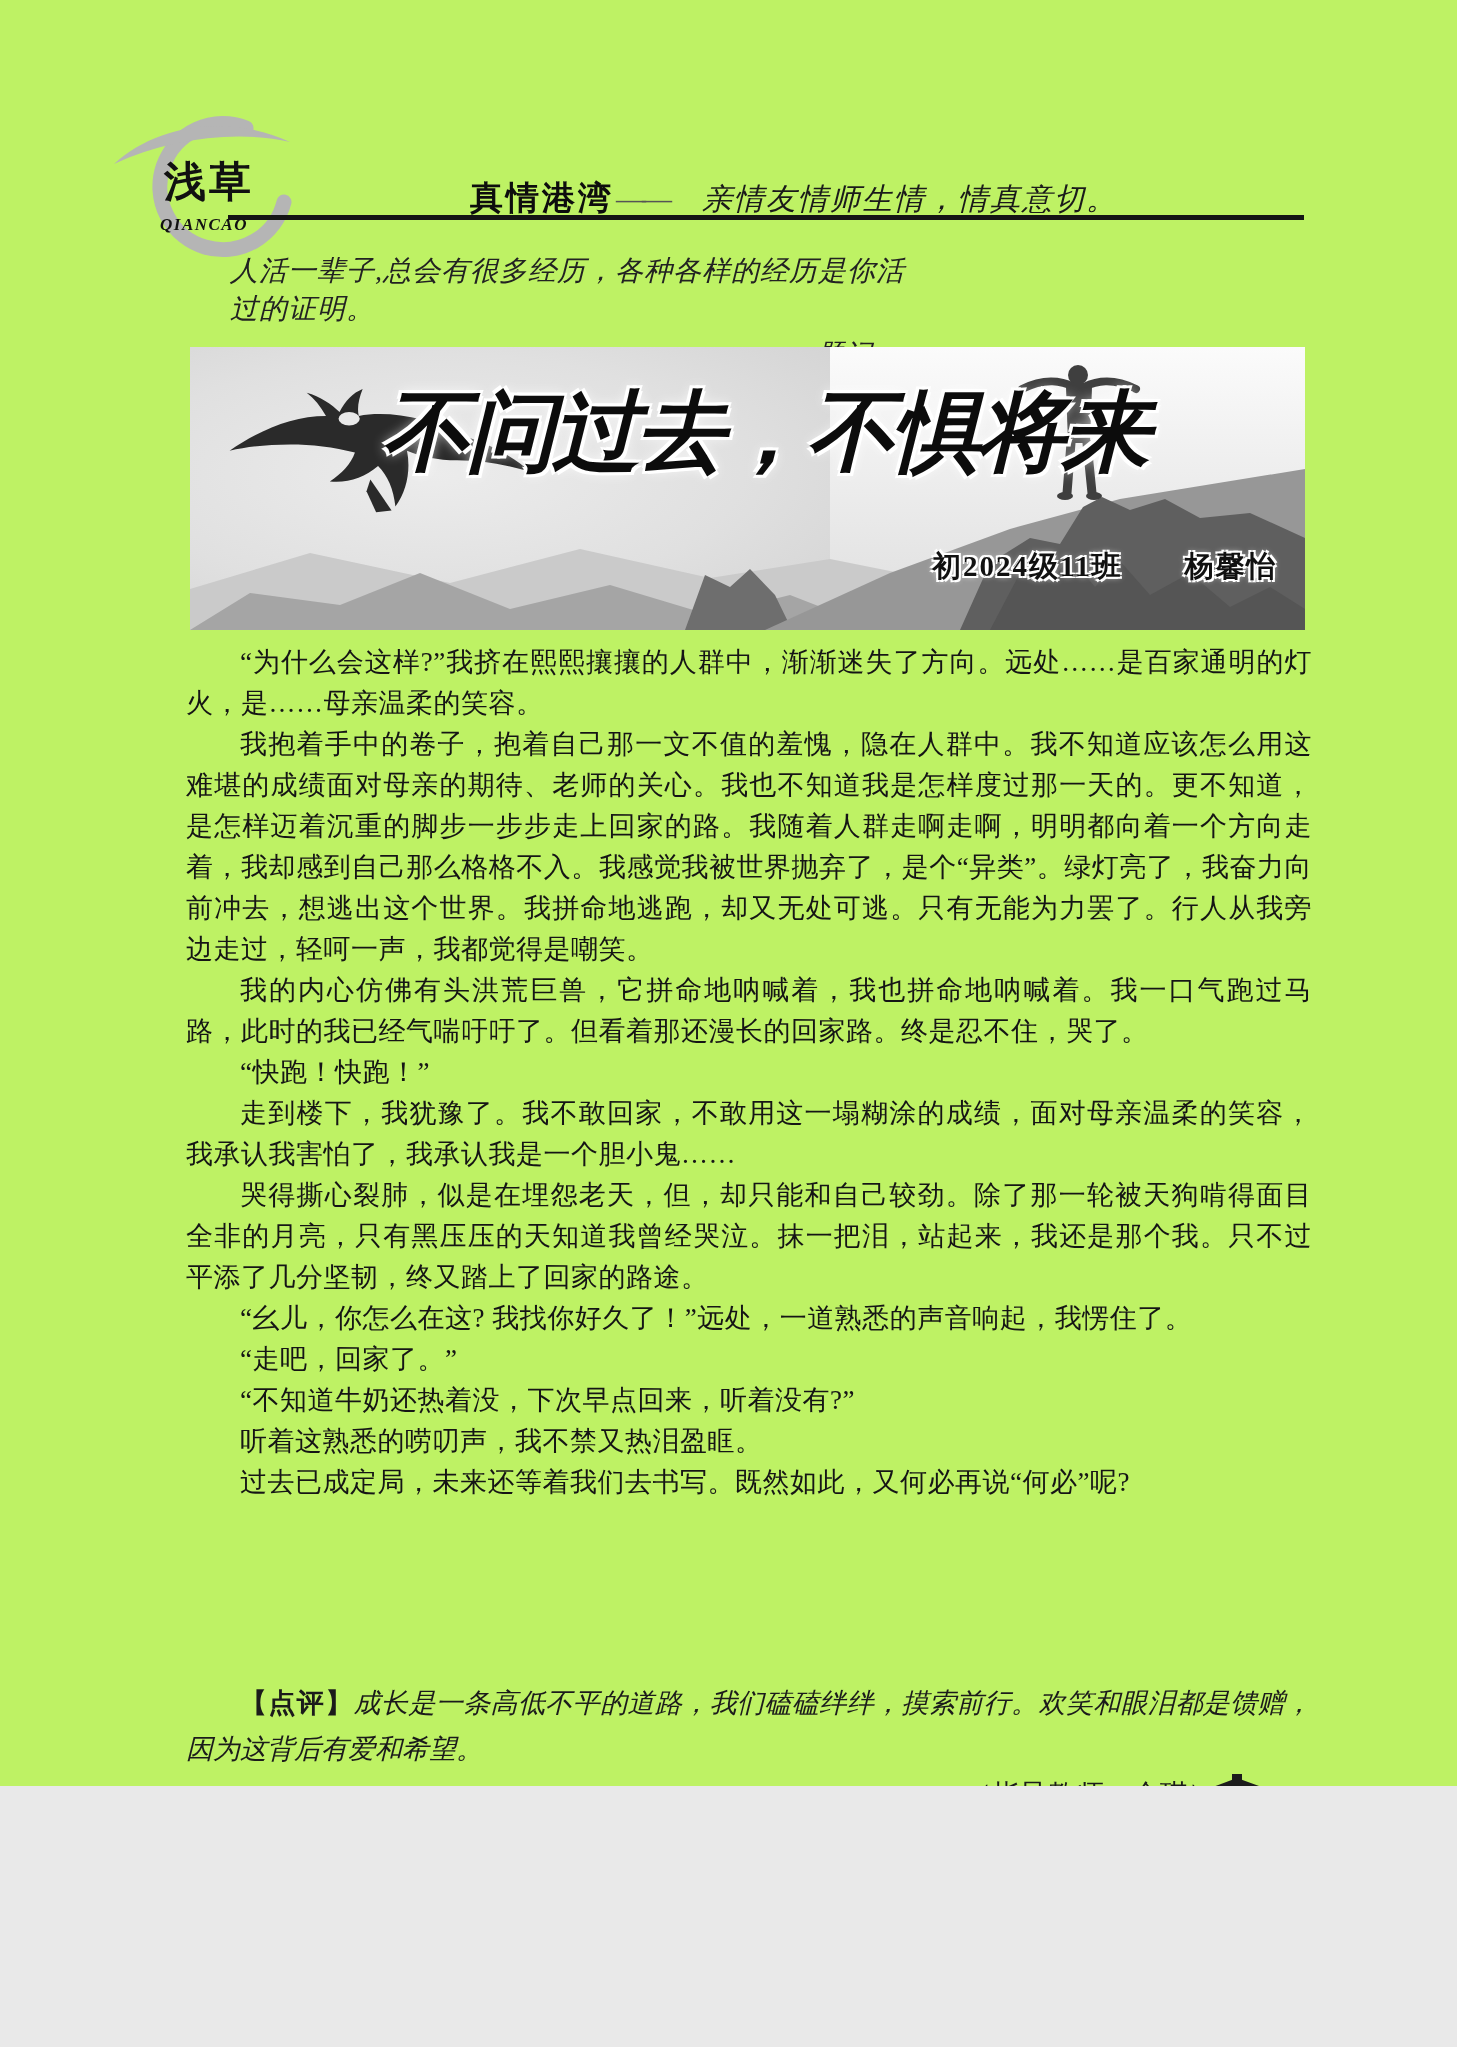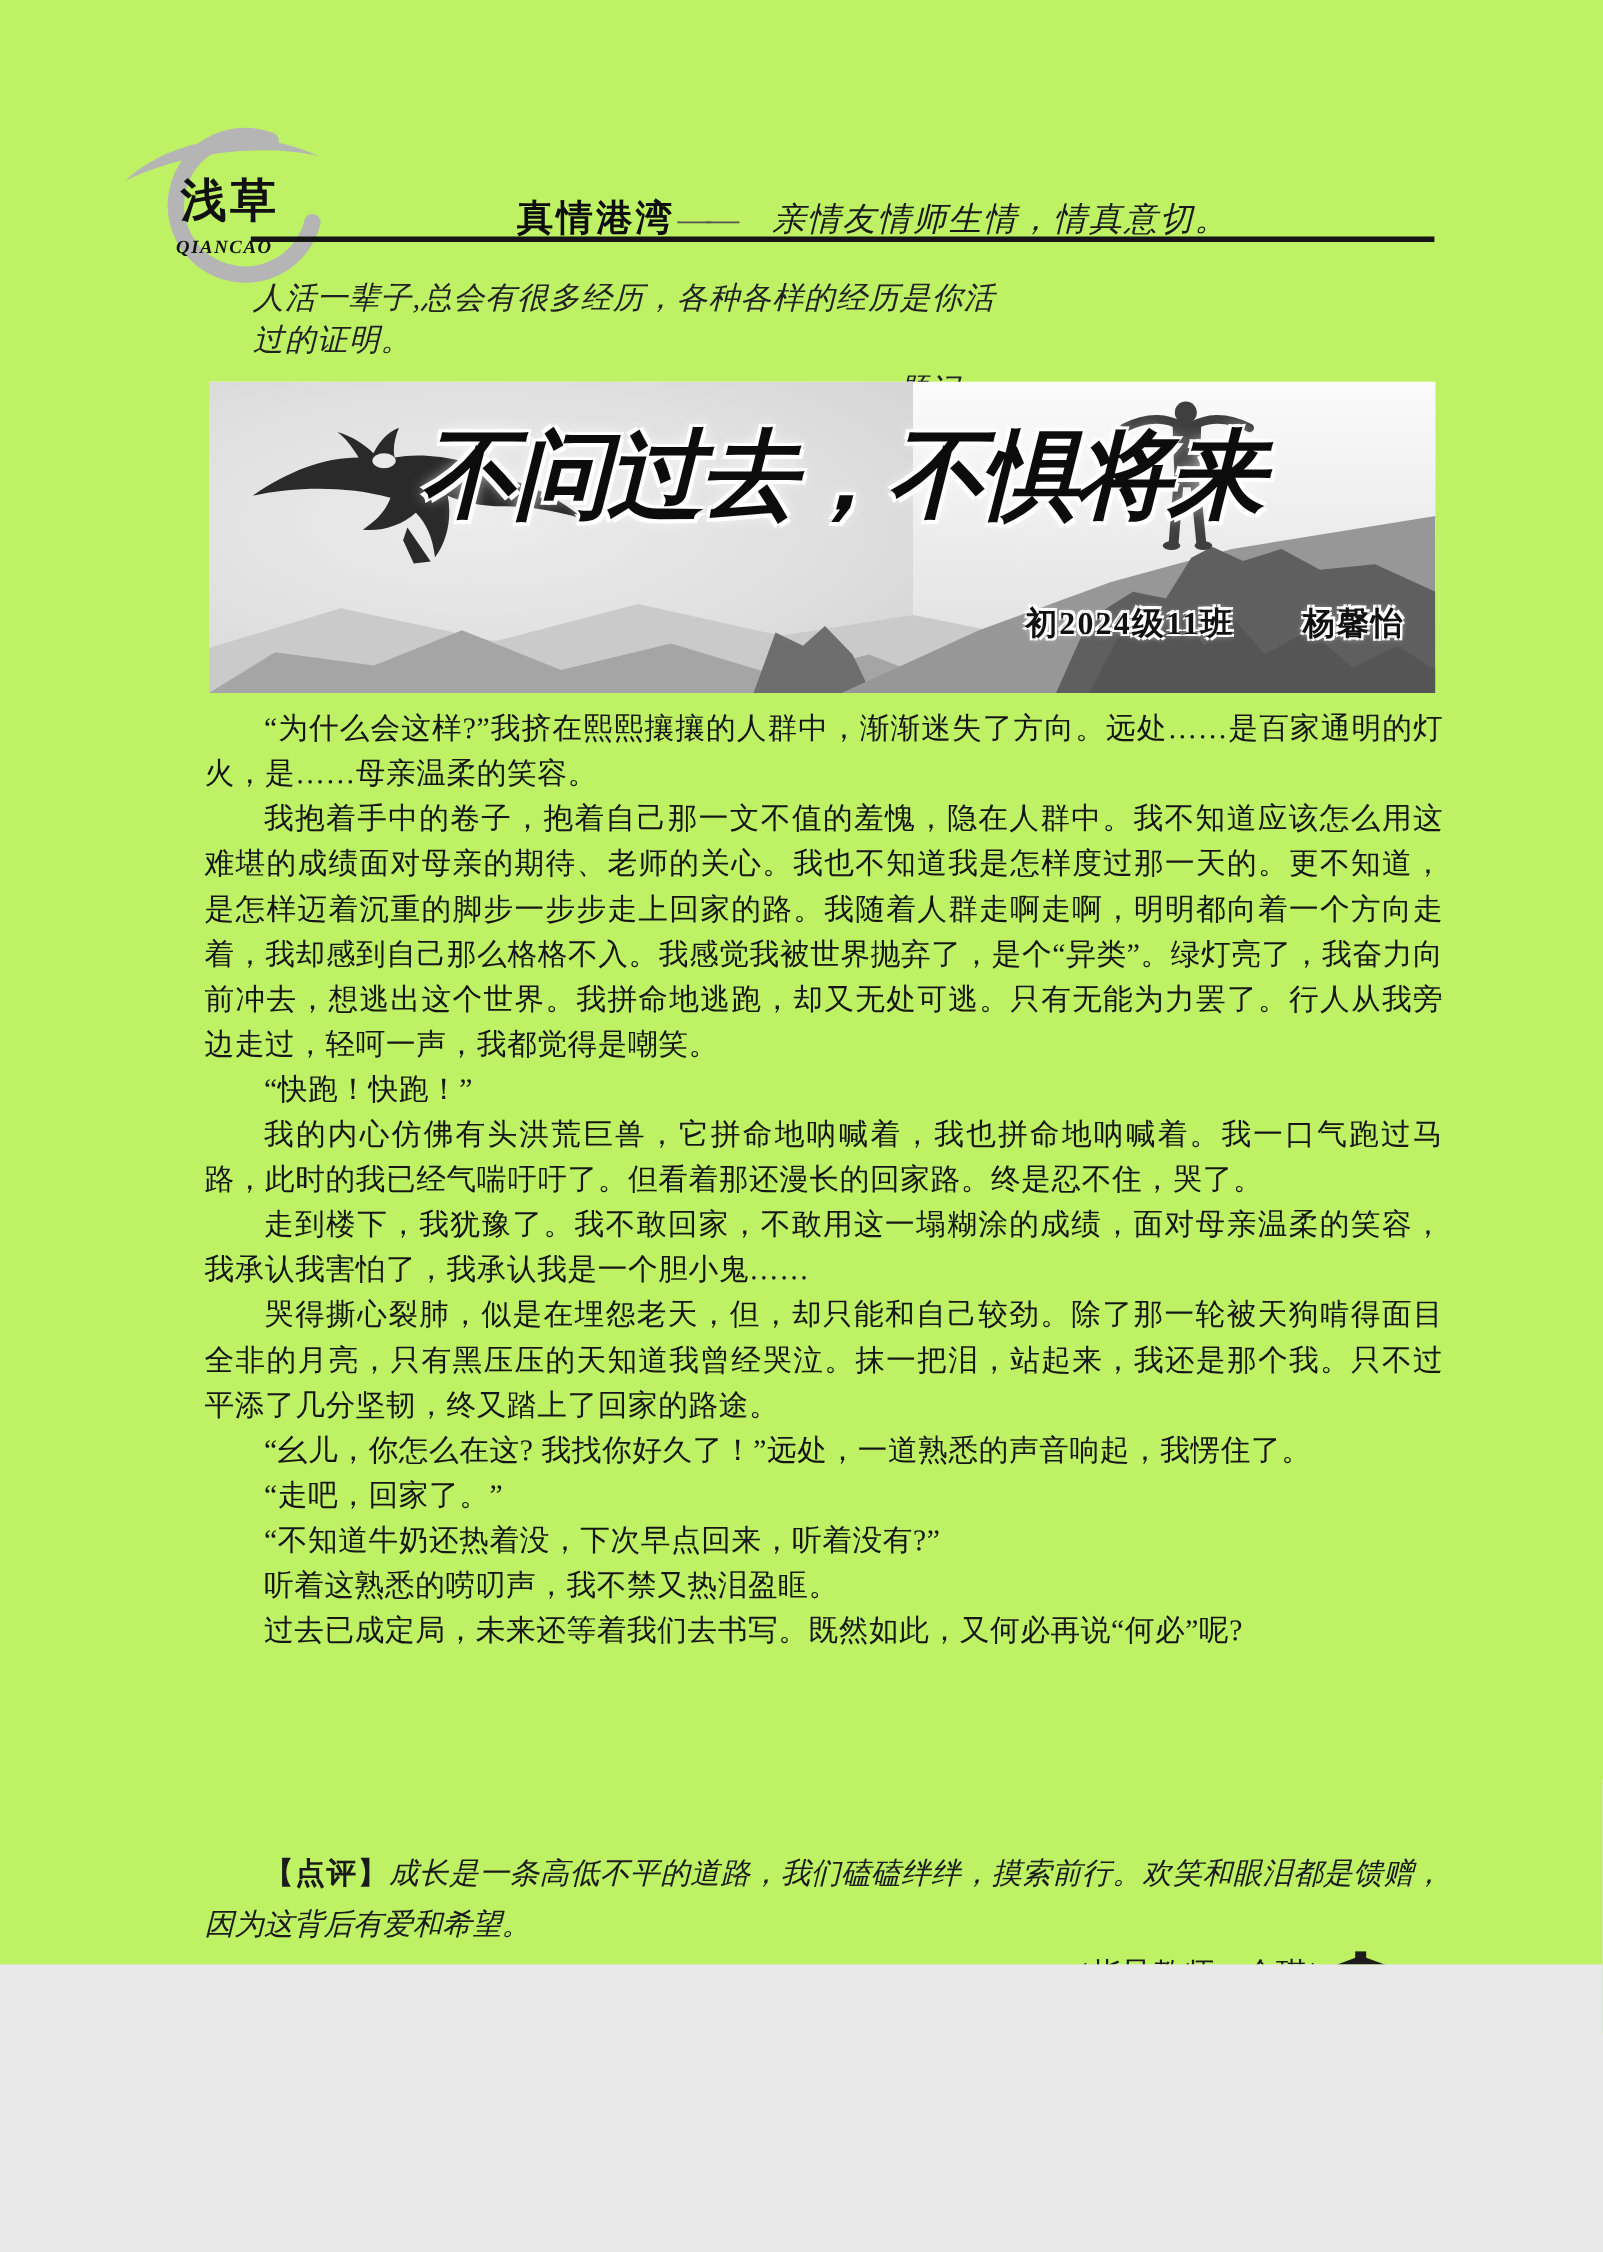--- a/index.html
+++ b/index.html
@@ -130,22 +130,22 @@
       </g>
     </svg>
 
     <div class="banner-title">不问过去，不惧将来</div>
     <div class="banner-byline">初2024级11班　　杨馨怡</div>
   </div>
 
   <div class="essay">
     <p>“为什么会这样?”我挤在熙熙攘攘的人群中，渐渐迷失了方向。远处……是百家通明的灯火，是……母亲温柔的笑容。</p>
     <p>我抱着手中的卷子，抱着自己那一文不值的羞愧，隐在人群中。我不知道应该怎么用这难堪的成绩面对母亲的期待、老师的关心。我也不知道我是怎样度过那一天的。更不知道，是怎样迈着沉重的脚步一步步走上回家的路。我随着人群走啊走啊，明明都向着一个方向走着，我却感到自己那么格格不入。我感觉我被世界抛弃了，是个“异类”。绿灯亮了，我奋力向前冲去，想逃出这个世界。我拼命地逃跑，却又无处可逃。只有无能为力罢了。行人从我旁边走过，轻呵一声，我都觉得是嘲笑。</p>
+    <p>我的内心仿佛有头洪荒巨兽，它拼命地呐喊着，我也拼命地呐喊着。我一口气跑过马路，此时的我已经气喘吁吁了。但看着那还漫长的回家路。终是忍不住，哭了。</p>
     <p>“快跑！快跑！”</p>
-    <p>我的内心仿佛有头洪荒巨兽，它拼命地呐喊着，我也拼命地呐喊着。我一口气跑过马路，此时的我已经气喘吁吁了。但看着那还漫长的回家路。终是忍不住，哭了。</p>
     <p>走到楼下，我犹豫了。我不敢回家，不敢用这一塌糊涂的成绩，面对母亲温柔的笑容，我承认我害怕了，我承认我是一个胆小鬼……</p>
     <p>哭得撕心裂肺，似是在埋怨老天，但，却只能和自己较劲。除了那一轮被天狗啃得面目全非的月亮，只有黑压压的天知道我曾经哭泣。抹一把泪，站起来，我还是那个我。只不过平添了几分坚韧，终又踏上了回家的路途。</p>
     <p>“幺儿，你怎么在这? 我找你好久了！”远处，一道熟悉的声音响起，我愣住了。</p>
     <p>“走吧，回家了。”</p>
     <p>“不知道牛奶还热着没，下次早点回来，听着没有?”</p>
     <p>听着这熟悉的唠叨声，我不禁又热泪盈眶。</p>
     <p>过去已成定局，未来还等着我们去书写。既然如此，又何必再说“何必”呢?</p>
   </div>
 
   <div class="review">

